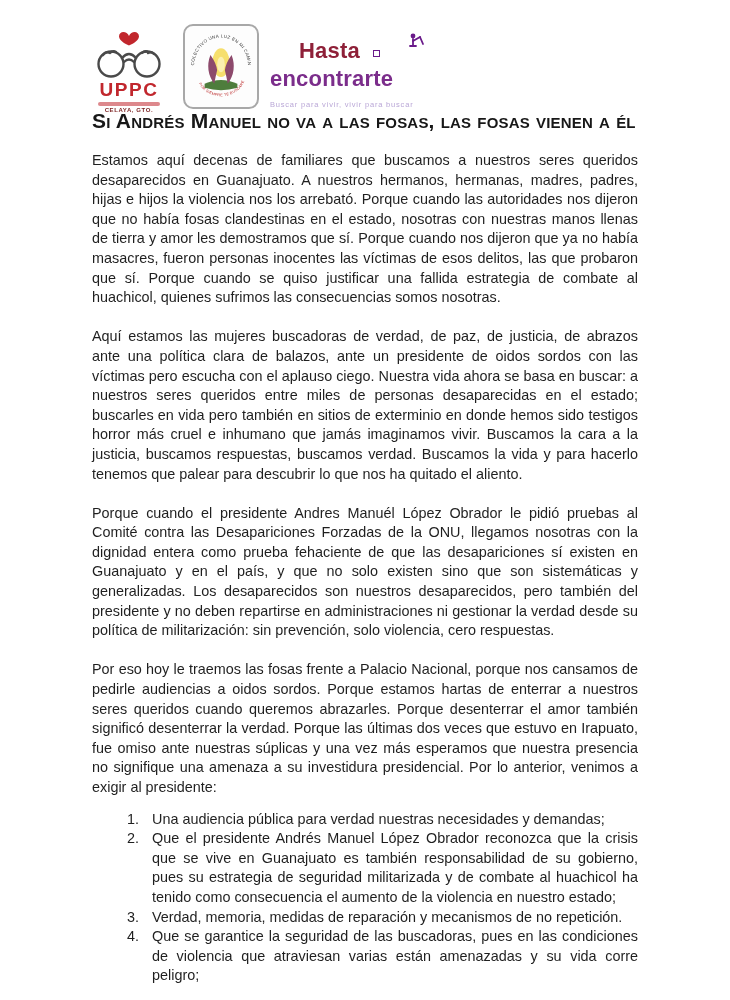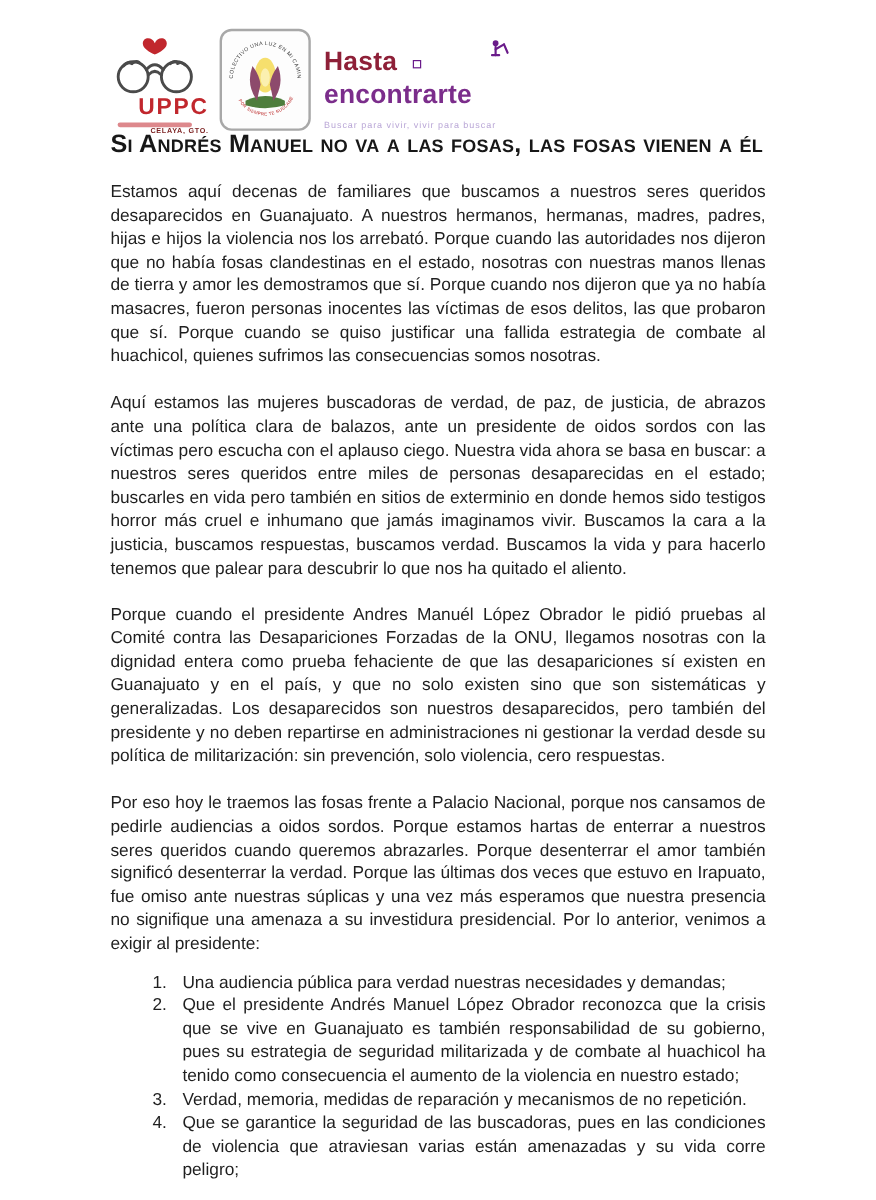--- a/index.html
+++ b/index.html
@@ -3,28 +3,28 @@
 <meta charset="utf-8">
 <style>
   html,body{margin:0;padding:0;background:#ffffff;}
   .page{
     position:relative;width:730px;height:1000px;margin:0 auto;
     background:#ffffff;overflow:hidden;
     font-family:"Liberation Sans",sans-serif;color:#1f1f1f;
   }
   
   .header{position:absolute;top:24px;left:84px;display:flex;align-items:flex-start;gap:9px;}
-  .uppc-logo{width:90px;text-align:right;}
+  .uppc-logo{width:90px;text-align:center;}
   .uppc-logo svg{display:block;margin:0 auto;}
   .uppc-acronym{font-size:19px;font-weight:bold;color:#c1272d;letter-spacing:1.5px;line-height:1.05;}
   .uppc-subline{height:4px;width:62px;margin:2px auto 1px;background:#c1272d;opacity:.55;border-radius:2px;}
   .uppc-location{font-size:6px;font-weight:bold;color:#7a1f1f;letter-spacing:.6px;}
   .badge{width:76px;height:85px;border:2px solid #a8a8a8;border-radius:10px;background:#fdfdfd;box-sizing:border-box;overflow:hidden;}
   .hasta{margin-top:16px;margin-left:2px;position:relative;line-height:1;}
-  .hasta-line1{font-size:22px;font-weight:bold;color:#8e2038;letter-spacing:.2px;display:flex;align-items:center;gap:13px;}
+  .hasta-line1{font-size:22px;font-weight:bold;color:#8e2038;letter-spacing:.2px;display:flex;align-items:center;gap:13px;margin-left:29px;}
   .hasta-sq{width:5px;height:5px;border:1.5px solid #6a1b8a;display:inline-block;margin-top:4px;}
   .hasta-line2{font-size:22px;font-weight:bold;color:#7b2d8b;letter-spacing:.2px;margin-top:6px;}
   .hasta-fig{position:absolute;right:-14px;top:-8px;}
   .hasta-tagline{font-size:7.5px;color:#b9a6d6;letter-spacing:.8px;margin-top:11px;filter:blur(.3px);white-space:nowrap;}
   
   .doc{position:absolute;top:106px;left:0;right:0;padding:0 92px;}
   .title{
     margin:0 0 15px 0;font-size:21px;font-weight:bold;color:#171717;
     font-variant:small-caps;letter-spacing:.2px;line-height:30px;white-space:nowrap;
   }

